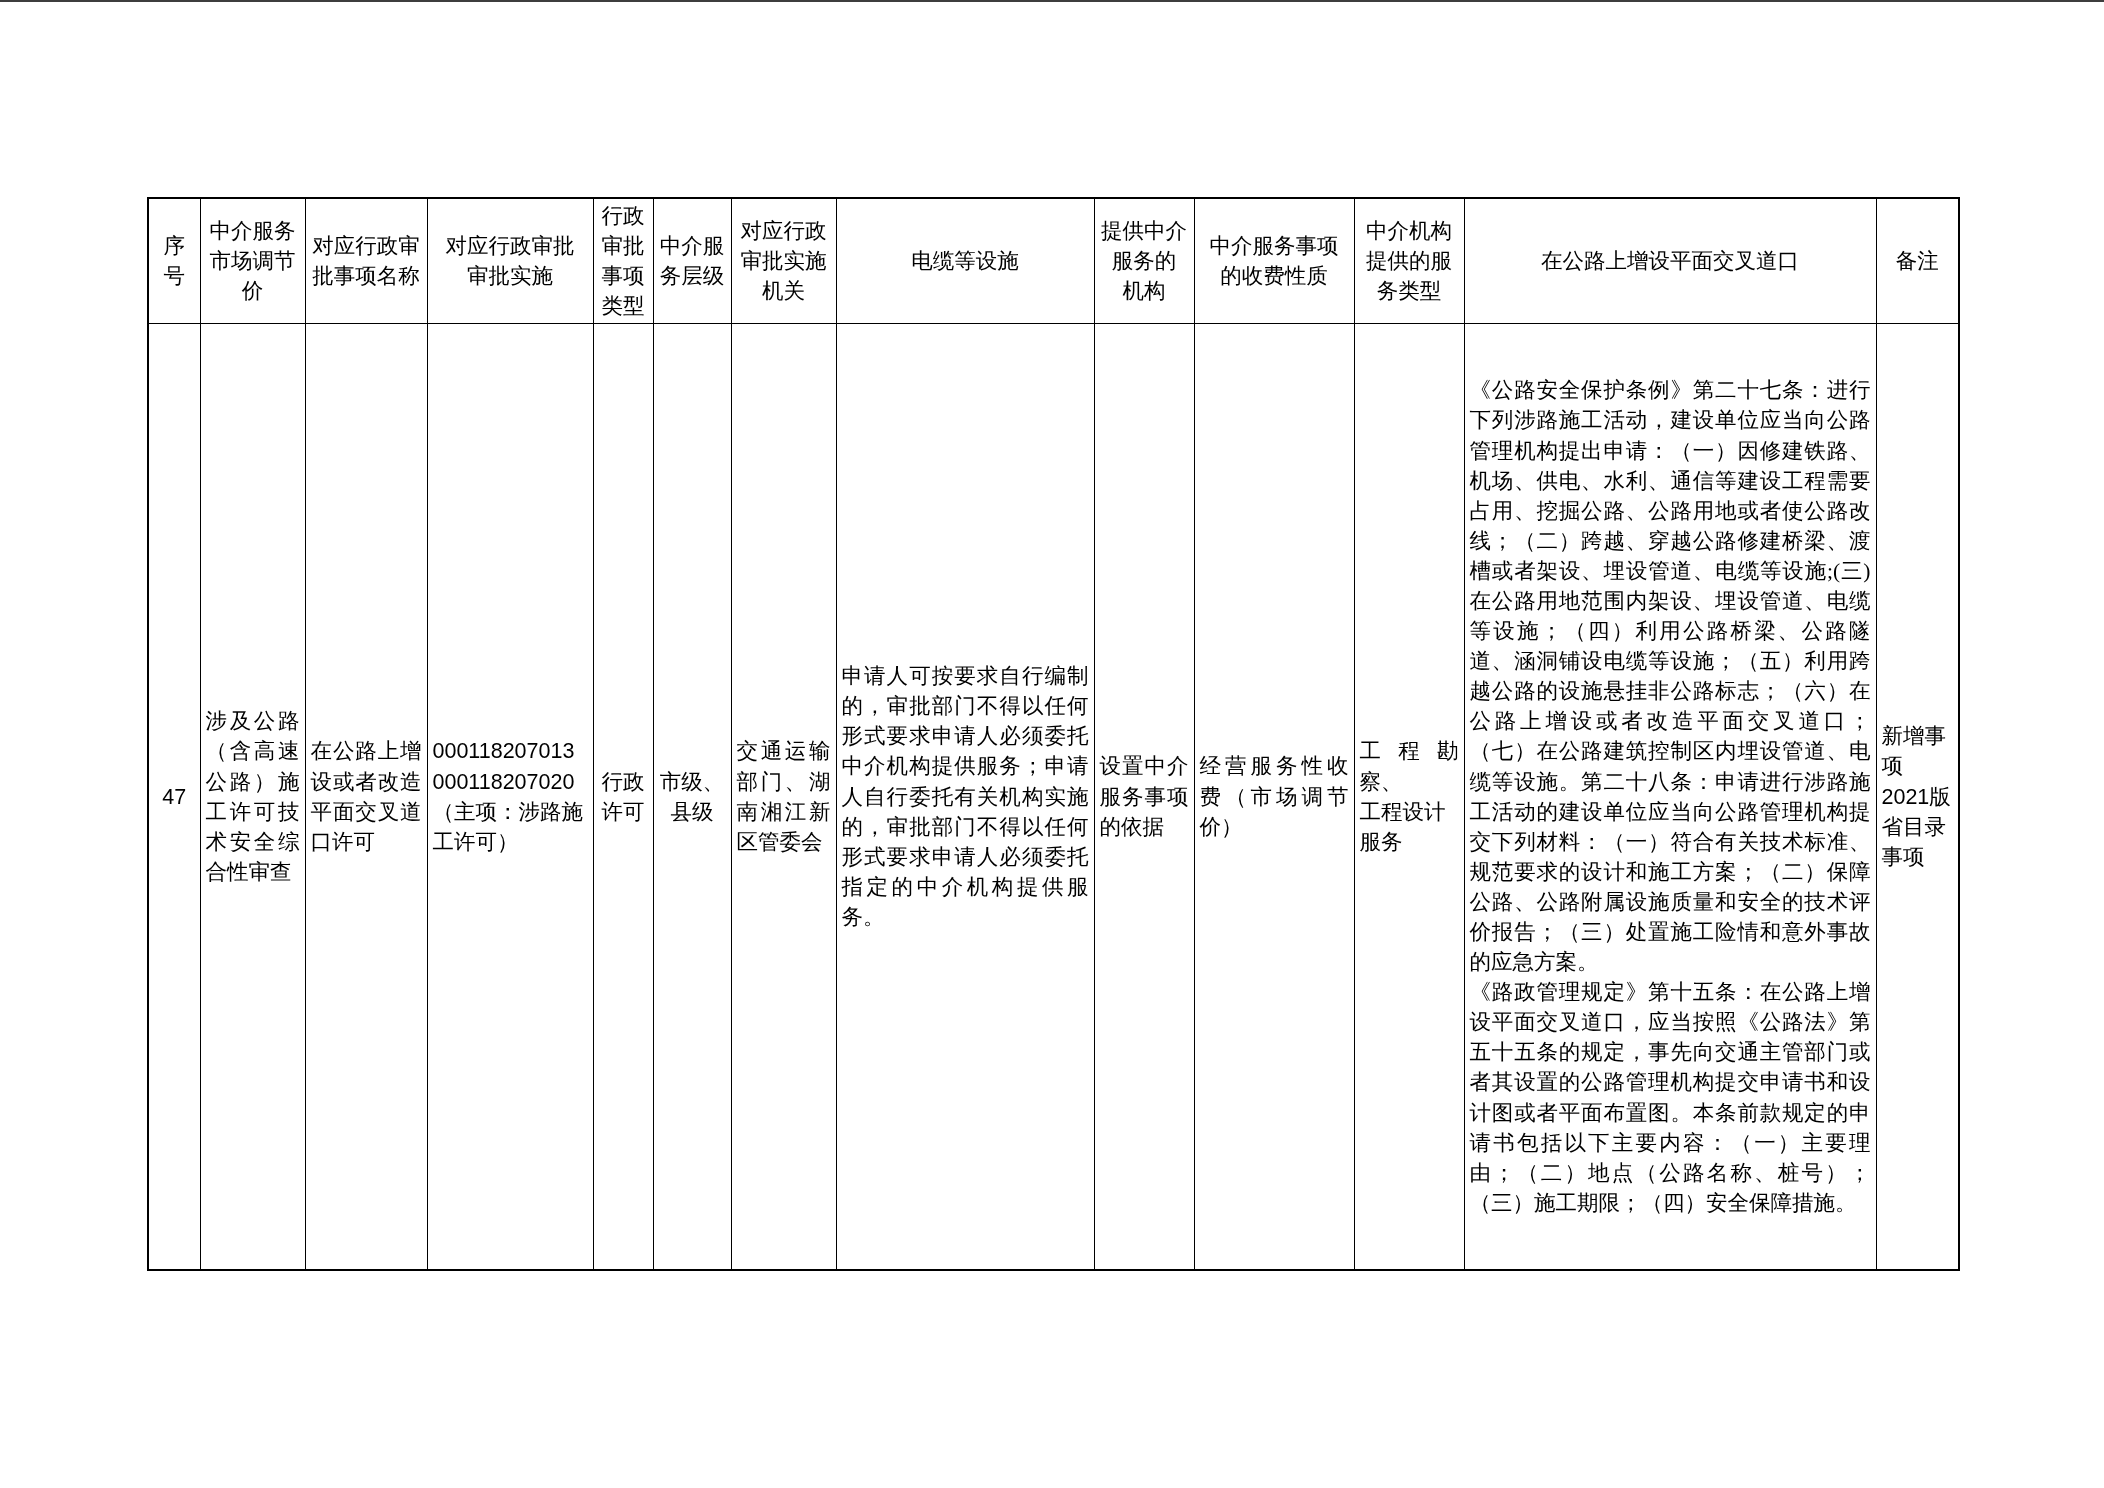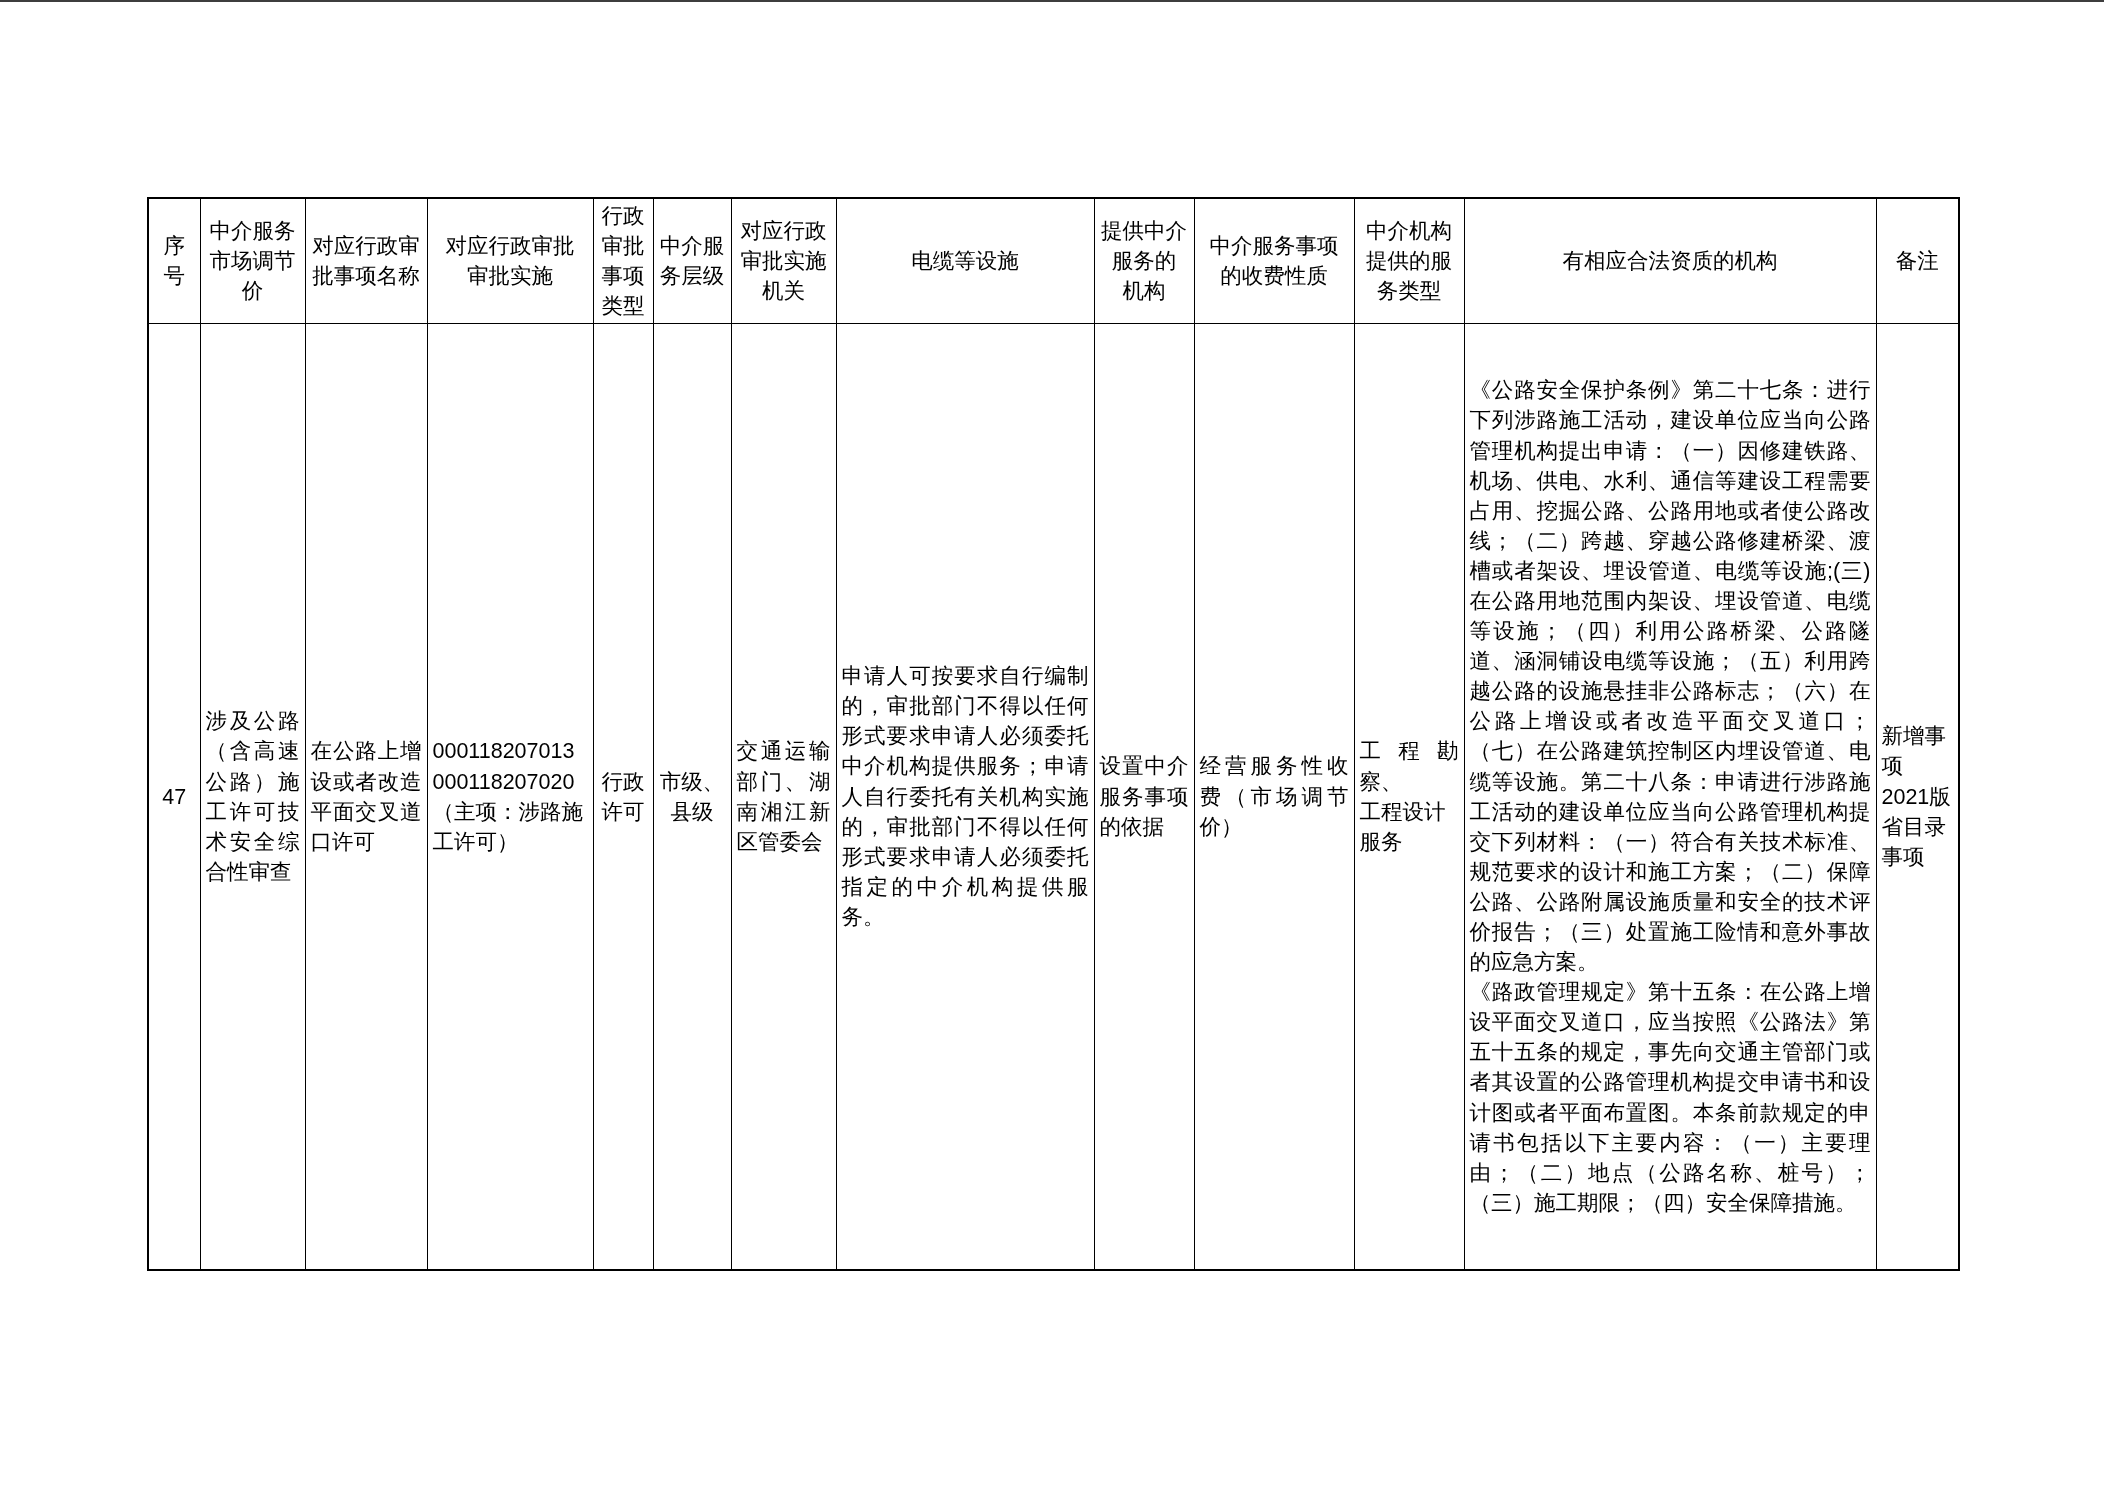--- a/index.html
+++ b/index.html
@@ -36,21 +36,21 @@
     white-space: pre-line;
     padding: 2px 5px;
     overflow: hidden;
     word-break: normal;
   }
   .svc thead tr { height: 120px; }
   .svc tbody tr { height: 946px; }
   .svc th { text-align: center; }
   .al-c { text-align: center; }
   .al-l { text-align: left; }
-  .al-j { text-align: justify; text-justify: inter-ideograph; }
+  .al-j { text-align: justify; text-justify: inter-ideograph; font-family: Liberation Serif, serif; }
 </style>
 </head>
 <body>
 
 <div class="top-edge"></div>
 
 <table class="svc">
   <colgroup>
     <col style="width:52px">
     <col style="width:105px">
@@ -87,21 +87,21 @@
 机关</th>
       <th>电缆等设施</th>
       <th>提供中介
 服务的
 机构</th>
       <th>中介服务事项
 的收费性质</th>
       <th>中介机构
 提供的服
 务类型</th>
-      <th>有相应合法资质的机构</th>
+      <th>在公路上增设平面交叉道口</th>
       <th>备注</th>
     </tr>
   </thead>
   <tbody>
     <tr>
       <td class="al-c">47</td>
       <td class="al-j">涉及公路（含高速公路）施工许可技术安全综合性审查</td>
       <td class="al-j">在公路上增设或者改造平面交叉道口许可</td>
       <td class="al-l">000118207013
 000118207020（主项：涉路施工许可）</td>

